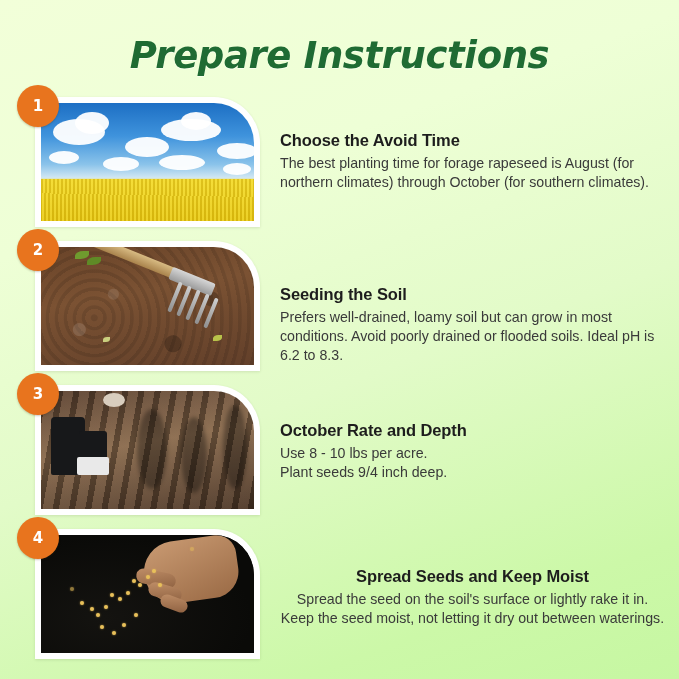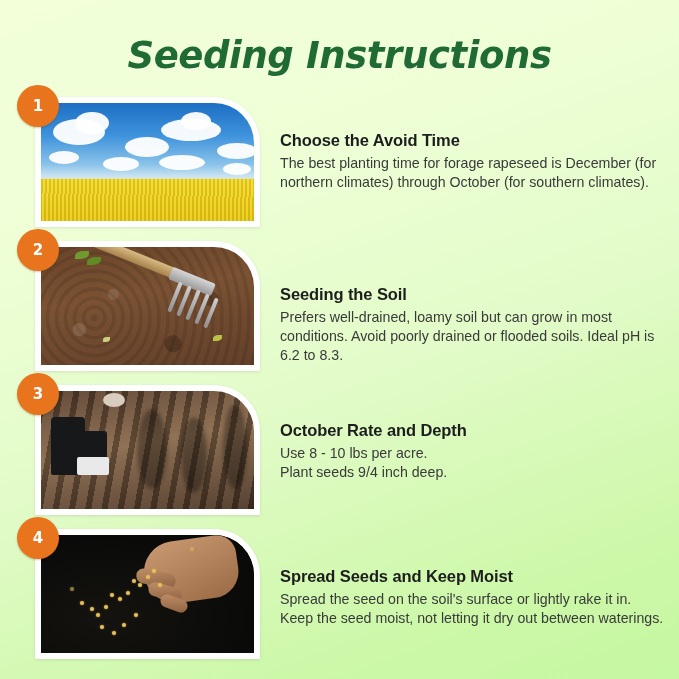--- a/index.html
+++ b/index.html
@@ -93,21 +93,21 @@
 
   
   .step-text {
     padding-left: 20px;
     padding-right: 14px;
     padding-top: 34px;
     flex: 1;
   }
   .step-2 .step-text { padding-top: 44px; }
   .step-3 .step-text { padding-top: 36px; }
-  .step-4 .step-text { padding-top: 38px; }
+  .step-4 .step-text { padding-top: 38px; text-align: center; }
 
   .step-title {
     margin: 0 0 4px 0;
     font-size: 16.5px;
     font-weight: bold;
     color: #1d1d1d;
     letter-spacing: -0.1px;
   }
   .step-body {
     margin: 0;
@@ -165,21 +165,21 @@
       linear-gradient(180deg,#121110,#060605); }
   .hand { position:absolute; right:16px; top:4px; width:94px; height:62px; background:linear-gradient(160deg,#c99a72,#9a6a45); border-radius:46px 30px 40px 48px; transform:rotate(-8deg); }
   .finger { position:absolute; background:linear-gradient(160deg,#c08f68,#8d6040); border-radius:12px; }
   .seed { position:absolute; width:4px; height:4px; background:#e8c05a; border-radius:50%; box-shadow:0 0 2px rgba(232,192,90,0.7); }
 </style>
 </head>
 <body>
 
 <div class="poster">
 
-  <h1 class="title">Seeding Instructions</h1>
+  <h1 class="title">Prepare Instructions</h1>
 
   <ul class="steps">
 
     <li class="step step-1">
       <div class="thumb-wrap">
         <div class="badge">1</div>
         <div class="thumb">
           <div class="art-field">
             <div class="cloud c1"></div>
               <div class="cloud c1b"></div>
@@ -190,21 +190,21 @@
             <div class="cloud c5"></div>
               <div class="cloud c6"></div>
             <div class="cloud c7"></div>
               <div class="cloud c8"></div>
             <div class="field-texture"></div>
           </div>
         </div>
       </div>
       <div class="step-text">
         <h2 class="step-title">Choose the Avoid Time</h2>
-        <p class="step-body">The best planting time for forage rapeseed is December (for northern climates) through October (for southern climates).</p>
+        <p class="step-body">The best planting time for forage rapeseed is August (for northern climates) through October (for southern climates).</p>
       </div>
     </li>
 
     <li class="step step-2">
       <div class="thumb-wrap">
         <div class="badge">2</div>
         <div class="thumb">
           <div class="art-soil">
             <div class="rake-handle"></div>
             <div class="rake-head"></div>

